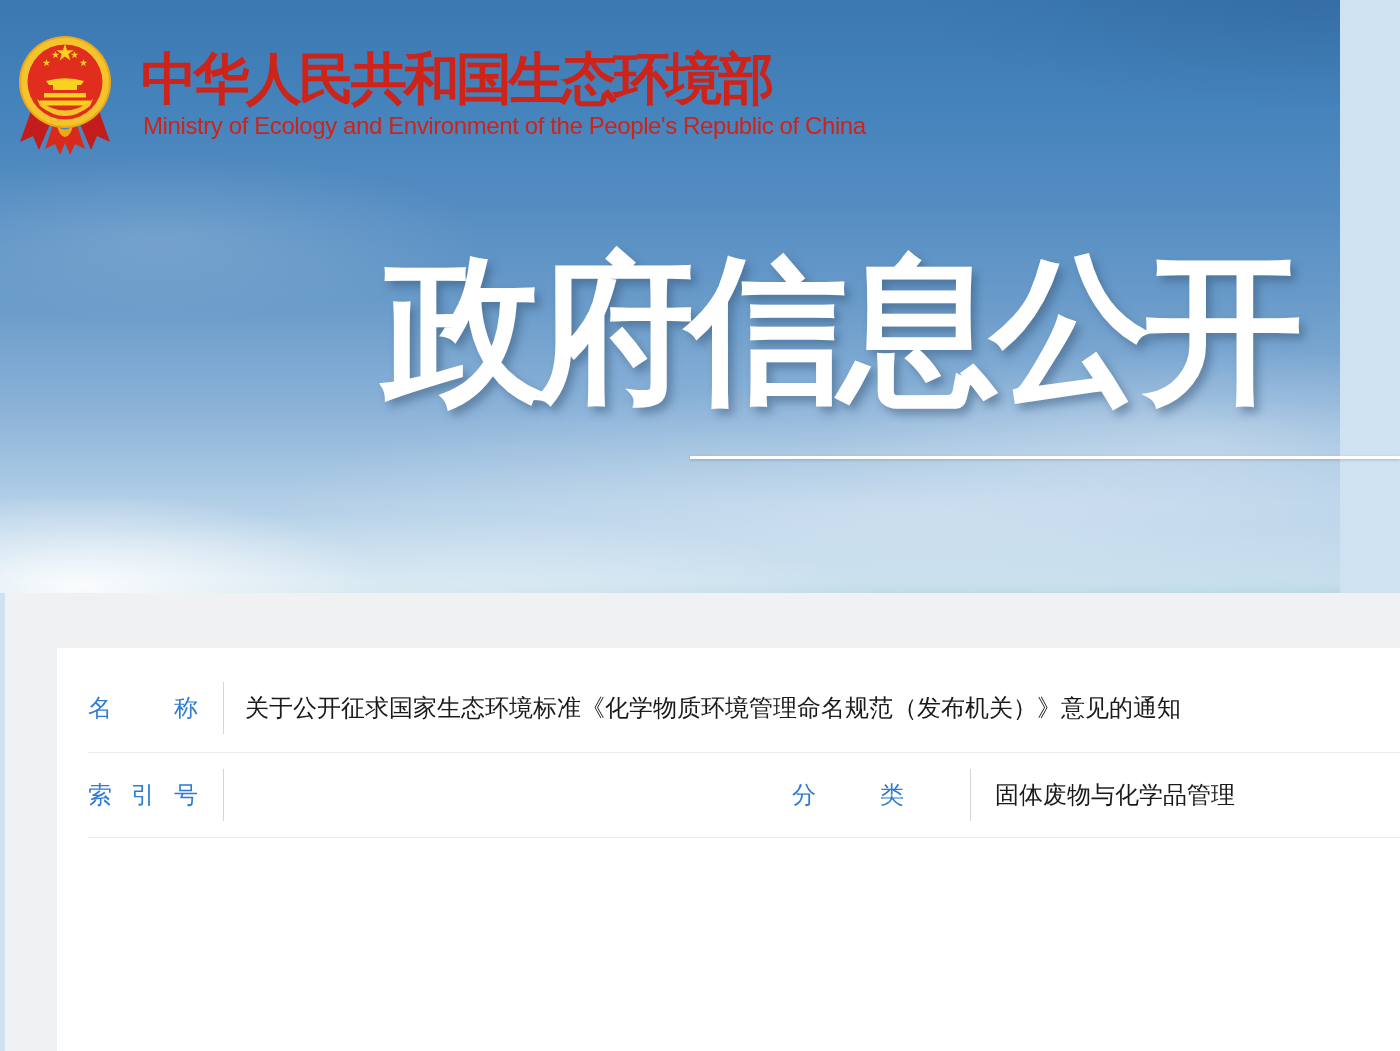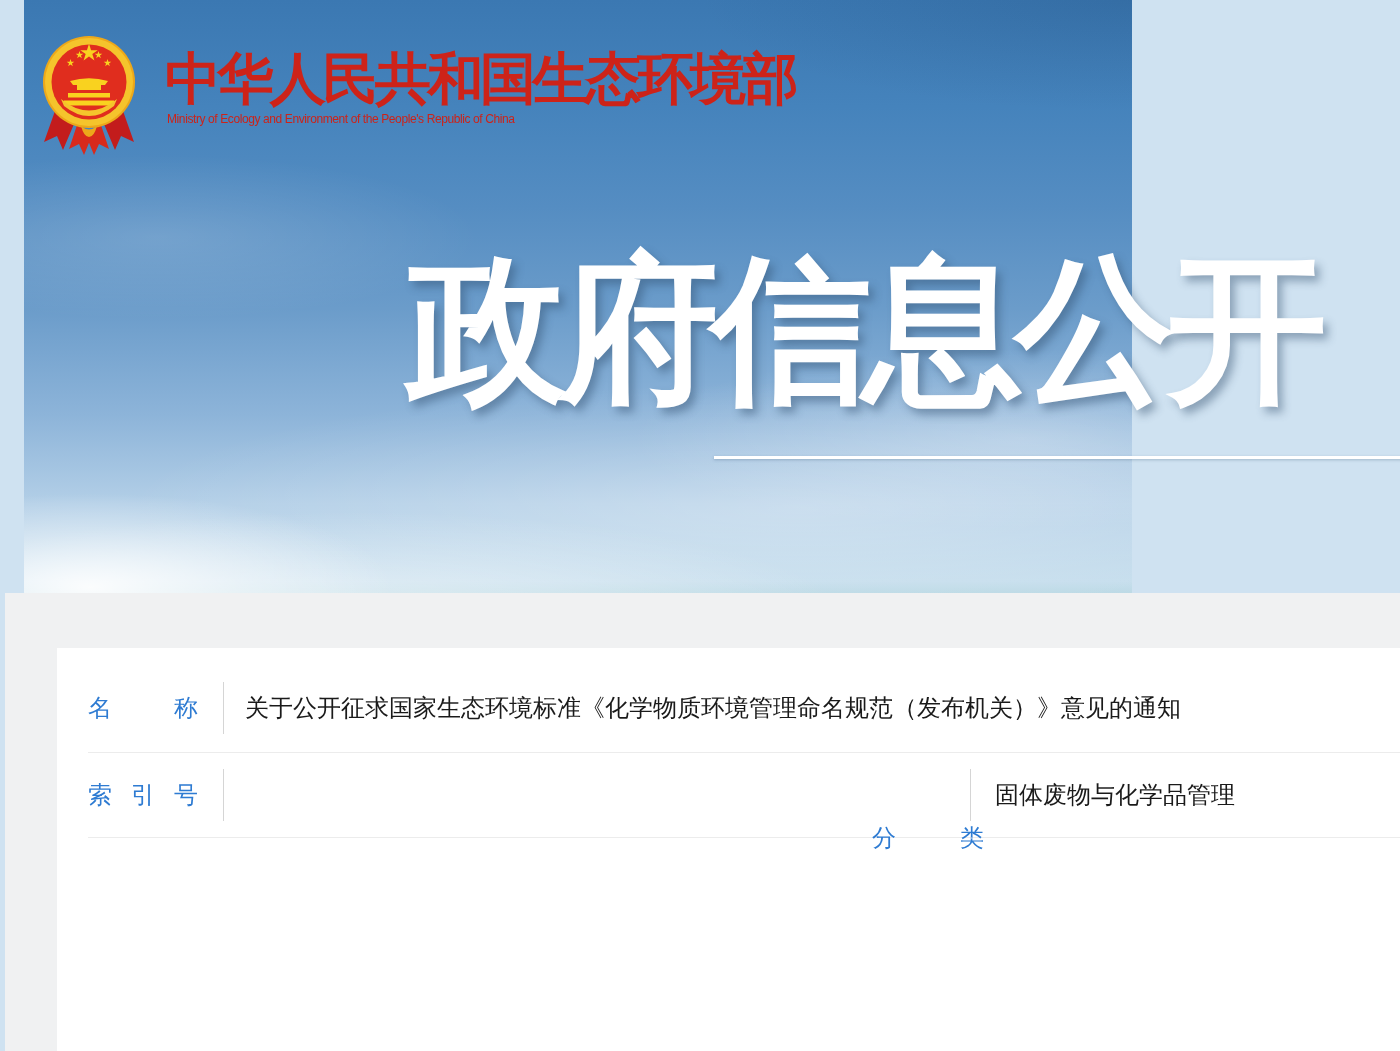--- a/index.html
+++ b/index.html
@@ -3,42 +3,41 @@
 <meta charset="utf-8">
 <style>
   html,body{margin:0;padding:0;}
   body{
     width:1400px;height:1051px;position:relative;overflow:hidden;
     background:#cfe2f1;
     font-family:"Liberation Sans","DejaVu Sans",sans-serif;
   }
   
   .sky{
-    position:absolute;top:0;left:0;width:1108px;height:593px;
+    position:absolute;top:0;left:0;width:1340px;height:593px;
     background:
       radial-gradient(420px 130px at 6% 99%, rgba(255,255,255,.92), rgba(255,255,255,0) 72%),
       radial-gradient(700px 150px at 30% 104%, rgba(255,255,255,.55), rgba(255,255,255,0) 70%),
       radial-gradient(900px 170px at 70% 86%, rgba(255,255,255,.30), rgba(255,255,255,0) 75%),
       radial-gradient(520px 120px at 90% 74%, rgba(255,255,255,.28), rgba(255,255,255,0) 75%),
       radial-gradient(430px 110px at 12% 40%, rgba(255,255,255,.15), rgba(255,255,255,0) 75%),
       radial-gradient(620px 160px at 100% 0%, rgba(20,55,95,.16), rgba(20,55,95,0) 70%),
       linear-gradient(180deg,#3b78b2 0%,#4583bc 18%,#558dc2 35%,#6b9cca 52%,#8db4d9 70%,#b3cfe7 85%,#c3dcec 98%,#b9d8e4 100%);
-    margin-left: 24px;
   }
   
   .logo-link{position:absolute;top:0;left:0;width:800px;height:180px;display:block;cursor:pointer;}
   .emblem{position:absolute;left:17px;top:25px;width:96px;height:133px;}
   .org-cn{
     position:absolute;left:141px;top:42px;
     font-size:56px;font-weight:bold;letter-spacing:-3.5px;
     color:#cd2319;white-space:nowrap;
   }
   .org-en{
     position:absolute;left:143px;top:112px;
-    font-size:12px;color:#cd2319;white-space:nowrap;letter-spacing:-0.4px;
+    font-size:24px;color:#cd2319;white-space:nowrap;letter-spacing:-0.4px;
   }
   
   .banner-title{
     position:absolute;left:383px;top:246px;
     font-size:160px;line-height:1.05;font-weight:bold;letter-spacing:-8px;
     color:#ffffff;white-space:nowrap;
     text-shadow:5px 6px 9px rgba(45,75,105,.42);
   }
   .banner-line{
     position:absolute;left:690px;top:456px;width:710px;height:3px;
@@ -64,21 +63,21 @@
     left:0;width:110px;
     color:#2e7bd2;font-size:24px;
     text-align:justify;text-align-last:justify;
   }
   .vdiv{
     position:absolute;left:135px;top:50%;transform:translateY(-50%);
     width:1px;height:52px;background:#d5d5d5;
   }
   .row1 .vdiv{top:58%;}
   .val{left:157px;color:#1a1a1a;font-size:24px;}
-  .lbl.c2{left:784px;width:112px;margin-top:43px;}
+  .lbl.c2{left:704px;width:112px;}
   .vdiv.c2{left:882px;}
   .val.c2{left:907px;}
 </style>
 </head>
 <body>
 
 <div class="sky">
 
   <a class="logo-link">
 

